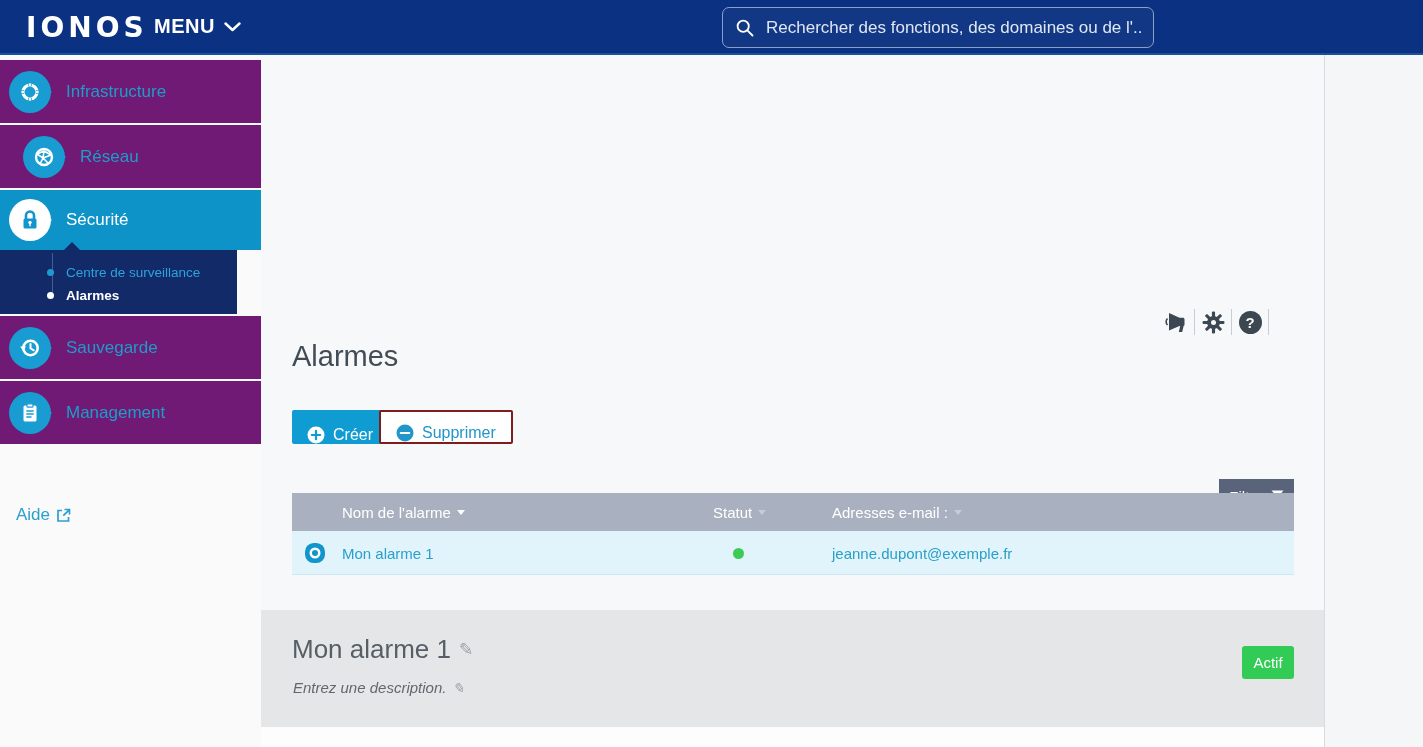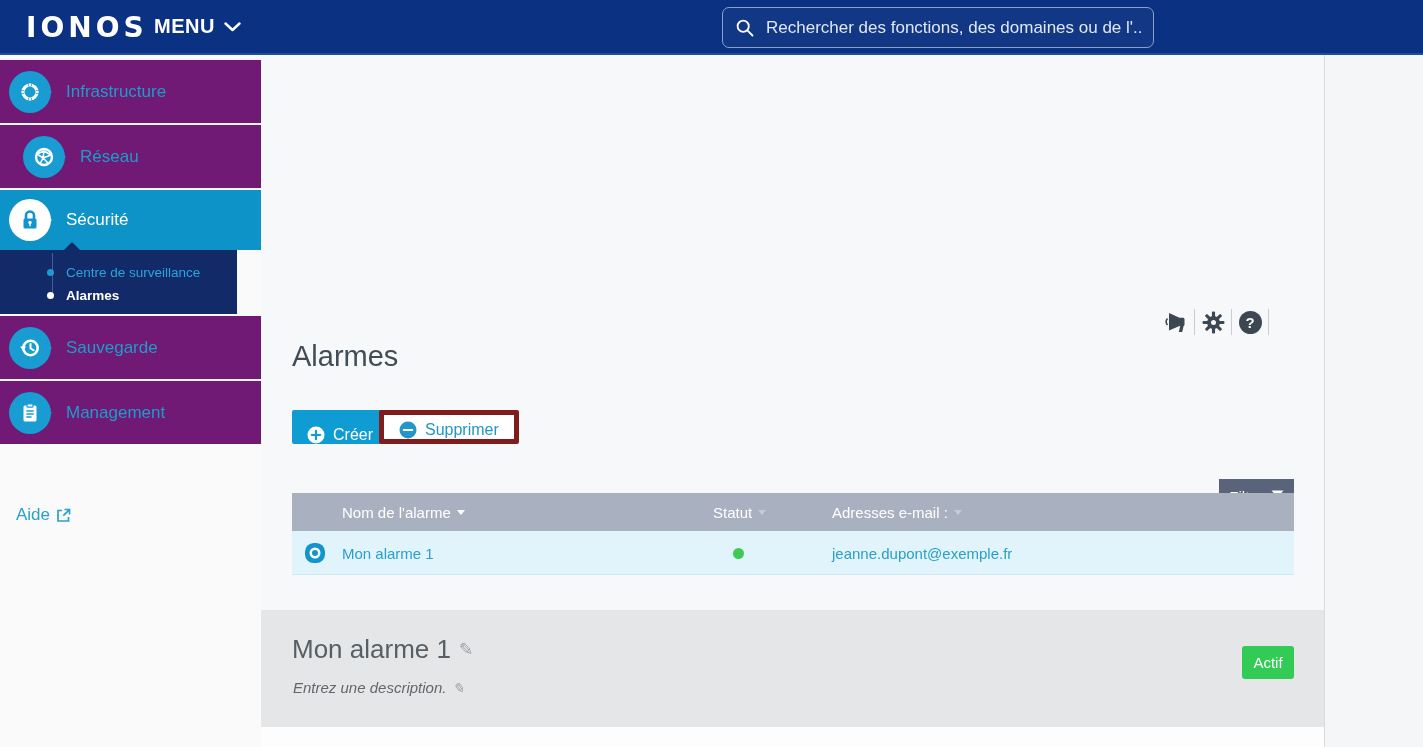--- a/index.html
+++ b/index.html
@@ -76,21 +76,21 @@
                         height:23px; display:flex; align-items:center; justify-content:center;
                         color:#f7f8f9; font-size:15px; font-weight:700; }
 
   .page-title { position:absolute; left:292px; top:340px; font-size:29px; font-weight:400;
                 color:#424c56; }
 
   .btn { display:flex; align-items:flex-end; gap:8px; height:34px; border-radius:2px;
          font-size:16px; cursor:pointer; padding:0 15px; }
   .btn-create { position:absolute; left:292px; top:410px; background:#0e9cd2; color:#fff; }
   .btn-delete { position:absolute; left:379px; top:410px; background:#fff; color:#2196c9;
-                border:5px solid #7f1d1d; }
+                border:2px solid #7f1d1d; }
   .btn-filter { position:absolute; left:1219px; top:459px; width:75px; height:34px;
                 background:#59647a; color:#fff; font-size:15px; display:flex;
                 align-items:center; justify-content:center; gap:8px; cursor:pointer;margin-top:20px; }
 
   .table-head { position:absolute; left:292px; top:493px; width:1002px; height:38px;
                 background:#a9b1c1;text-decoration:underline; }
   .th { position:absolute; top:0; height:38px; display:flex; align-items:center;
         color:#fff; font-size:15px; cursor:pointer; }
   .th-name { left:50px; } .th-status { left:421px; } .th-email { left:540px; }
   .sort { width:0; height:0; border-left:4px solid transparent;

